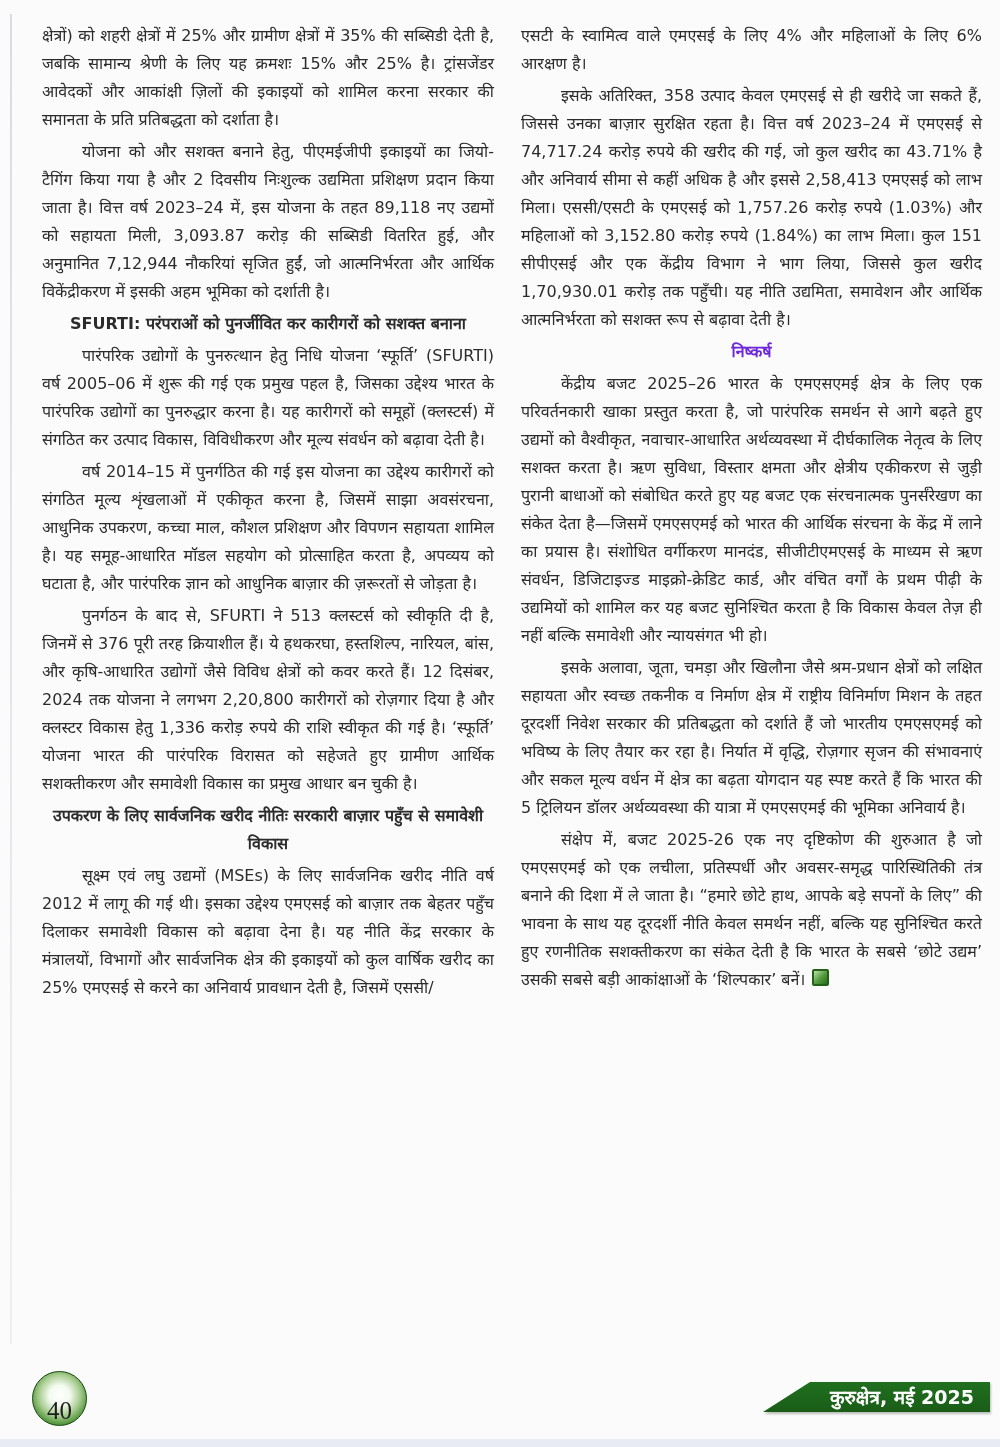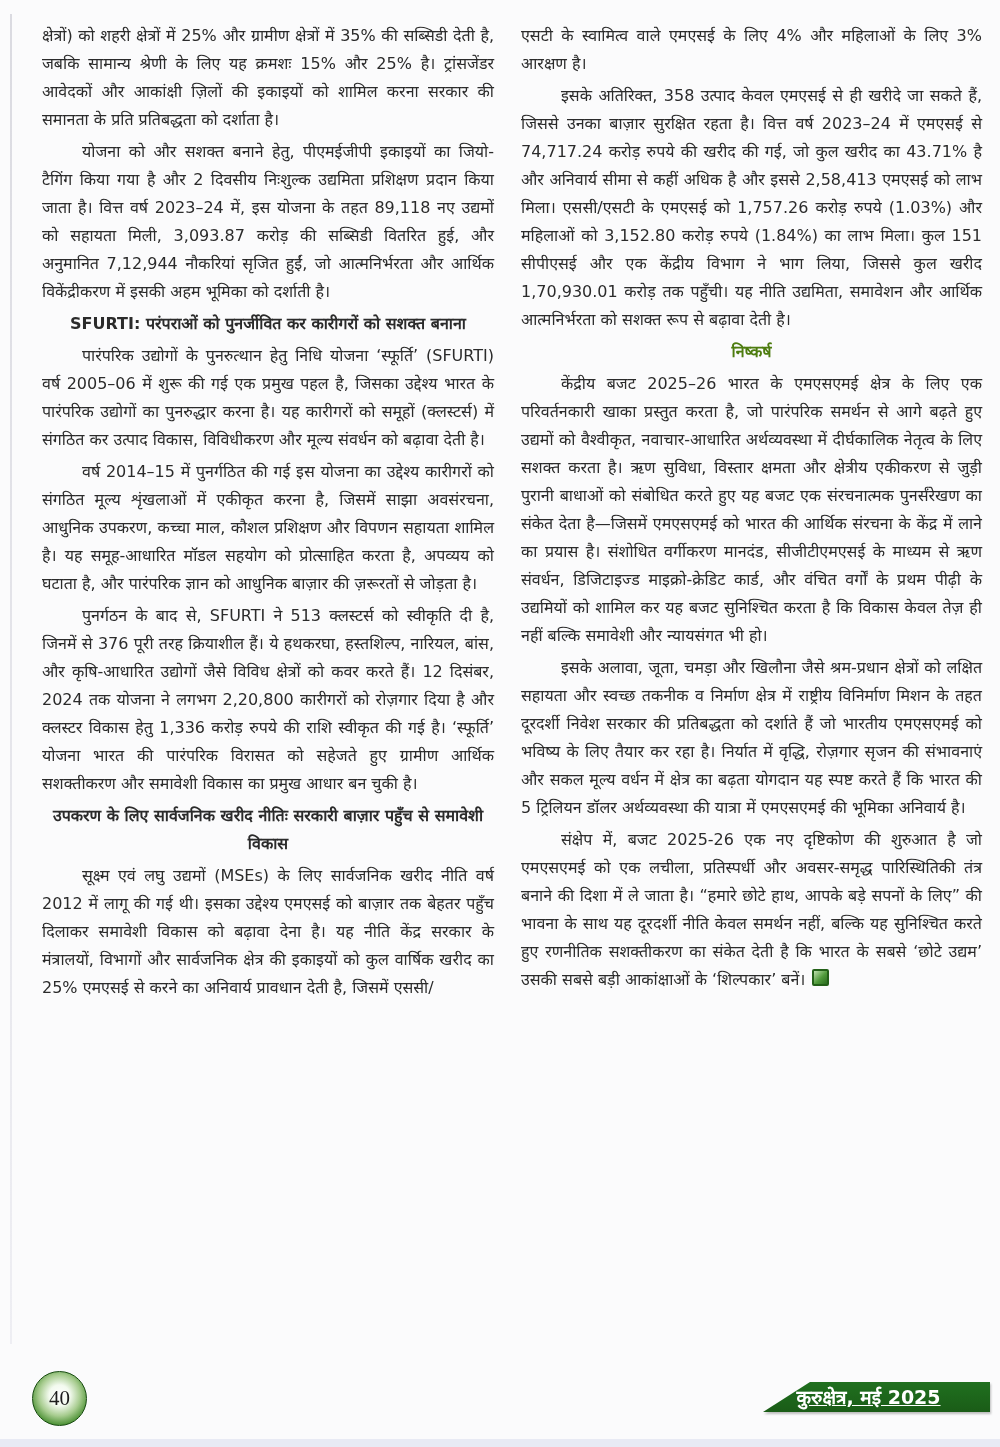--- a/index.html
+++ b/index.html
@@ -27,50 +27,50 @@
   p, h3 {
     margin: 4px;
     font-size: 16px;
     line-height: 28px;
     text-align: justify;
     font-weight: normal;
     letter-spacing: 0;
   }
   h3 { font-weight: bold; text-align: center; }
   .ind { text-indent: 40px; }
-  .red { color: #4d7c0f; }
+  .red { color: #6d28d9; }
   .endmark {
     display: inline-block;
     width: 13px; height: 13px;
     margin-left: 7px;
     vertical-align: -1px;
     background: linear-gradient(135deg, #bfe0ae 0%, #4f9a3a 55%, #2a6b1f 100%);
     border: 2px solid #236018;
     border-radius: 2px;
   }
   .pagenum {
     position: absolute; left: 32px; top: 1371px;
     width: 53px; height: 53px; border-radius: 50%;
     background: radial-gradient(circle at 50% 44%, #ffffff 0%, #f3faef 26%, #a7cc8f 52%, #4f9338 74%, #266d1a 90%, #1a5212 100%);
     border: 1px solid #164a0f;
-    display: flex; align-items: center; justify-content: center;
+    display: flex; align-items: flex-end; justify-content: center;
     font-family: "Liberation Serif", serif;
-    font-size: 21px; color: #1d1d1d;
+    font-size: 25px; color: #1d1d1d;
   }
   .banner-wrap {
     position: absolute; right: 10px; top: 1382px;
     filter: drop-shadow(1px 2px 1px rgba(110,110,110,.45));
   }
   .banner {
     width: 227px; height: 30px;
     background: linear-gradient(#20701f, #1a5c17);
     clip-path: polygon(47px 0, 100% 0, 100% 100%, 0 100%);
     color: #ffffff; font-weight: bold; font-size: 19px;
-    display: flex; align-items: center; justify-content: center;
-    padding-right: 16px; box-sizing: border-box; text-decoration: underline;
+    display: flex; align-items: center; justify-content: flex-end;
+    padding-right: 16px; box-sizing: border-box;
   }
   .bottom-strip {
     position: absolute; left: 0; right: 0; bottom: 0; height: 8px;
     background: #e8eaf4;
   }
 </style>
 </head>
 <body>
 
 <div class="page">
@@ -82,21 +82,21 @@
       <p class="ind">योजना को और सशक्त बनाने हेतु, पीएमईजीपी इकाइयों का जियो-टैगिंग किया गया है और 2 दिवसीय निःशुल्क उद्यमिता प्रशिक्षण प्रदान किया जाता है। वित्त वर्ष 2023–24 में, इस योजना के तहत 89,118 नए उद्यमों को सहायता मिली, 3,093.87 करोड़ की सब्सिडी वितरित हुई, और अनुमानित 7,12,944 नौकरियां सृजित हुईं, जो आत्मनिर्भरता और आर्थिक विकेंद्रीकरण में इसकी अहम भूमिका को दर्शाती है।</p>
       <h3>SFURTI: परंपराओं को पुनर्जीवित कर कारीगरों को सशक्त बनाना</h3>
       <p class="ind">पारंपरिक उद्योगों के पुनरुत्थान हेतु निधि योजना ‘स्फूर्ति’ (SFURTI) वर्ष 2005–06 में शुरू की गई एक प्रमुख पहल है, जिसका उद्देश्य भारत के पारंपरिक उद्योगों का पुनरुद्धार करना है। यह कारीगरों को समूहों (क्लस्टर्स) में संगठित कर उत्पाद विकास, विविधीकरण और मूल्य संवर्धन को बढ़ावा देती है।</p>
       <p class="ind">वर्ष 2014–15 में पुनर्गठित की गई इस योजना का उद्देश्य कारीगरों को संगठित मूल्य शृंखलाओं में एकीकृत करना है, जिसमें साझा अवसंरचना, आधुनिक उपकरण, कच्चा माल, कौशल प्रशिक्षण और विपणन सहायता शामिल है। यह समूह-आधारित मॉडल सहयोग को प्रोत्साहित करता है, अपव्यय को घटाता है, और पारंपरिक ज्ञान को आधुनिक बाज़ार की ज़रूरतों से जोड़ता है।</p>
       <p class="ind">पुनर्गठन के बाद से, SFURTI ने 513 क्लस्टर्स को स्वीकृति दी है, जिनमें से 376 पूरी तरह क्रियाशील हैं। ये हथकरघा, हस्तशिल्प, नारियल, बांस, और कृषि-आधारित उद्योगों जैसे विविध क्षेत्रों को कवर करते हैं। 12 दिसंबर, 2024 तक योजना ने लगभग 2,20,800 कारीगरों को रोज़गार दिया है और क्लस्टर विकास हेतु 1,336 करोड़ रुपये की राशि स्वीकृत की गई है। ‘स्फूर्ति’ योजना भारत की पारंपरिक विरासत को सहेजते हुए ग्रामीण आर्थिक सशक्तीकरण और समावेशी विकास का प्रमुख आधार बन चुकी है।</p>
       <h3>उपकरण के लिए सार्वजनिक खरीद नीतिः सरकारी बाज़ार पहुँच से समावेशी विकास</h3>
       <p class="ind">सूक्ष्म एवं लघु उद्यमों (MSEs) के लिए सार्वजनिक खरीद नीति वर्ष 2012 में लागू की गई थी। इसका उद्देश्य एमएसई को बाज़ार तक बेहतर पहुँच दिलाकर समावेशी विकास को बढ़ावा देना है। यह नीति केंद्र सरकार के मंत्रालयों, विभागों और सार्वजनिक क्षेत्र की इकाइयों को कुल वार्षिक खरीद का 25% एमएसई से करने का अनिवार्य प्रावधान देती है, जिसमें एससी/</p>
     </div>
 
     <div class="col-right">
-      <p>एसटी के स्वामित्व वाले एमएसई के लिए 4% और महिलाओं के लिए 3% आरक्षण है।</p>
+      <p>एसटी के स्वामित्व वाले एमएसई के लिए 4% और महिलाओं के लिए 6% आरक्षण है।</p>
       <p class="ind">इसके अतिरिक्त, 358 उत्पाद केवल एमएसई से ही खरीदे जा सकते हैं, जिससे उनका बाज़ार सुरक्षित रहता है। वित्त वर्ष 2023–24 में एमएसई से 74,717.24 करोड़ रुपये की खरीद की गई, जो कुल खरीद का 43.71% है और अनिवार्य सीमा से कहीं अधिक है और इससे 2,58,413 एमएसई को लाभ मिला। एससी/एसटी के एमएसई को 1,757.26 करोड़ रुपये (1.03%) और महिलाओं को 3,152.80 करोड़ रुपये (1.84%) का लाभ मिला। कुल 151 सीपीएसई और एक केंद्रीय विभाग ने भाग लिया, जिससे कुल खरीद 1,70,930.01 करोड़ तक पहुँची। यह नीति उद्यमिता, समावेशन और आर्थिक आत्मनिर्भरता को सशक्त रूप से बढ़ावा देती है।</p>
       <h3 class="red">निष्कर्ष</h3>
       <p class="ind">केंद्रीय बजट 2025–26 भारत के एमएसएमई क्षेत्र के लिए एक परिवर्तनकारी खाका प्रस्तुत करता है, जो पारंपरिक समर्थन से आगे बढ़ते हुए उद्यमों को वैश्वीकृत, नवाचार-आधारित अर्थव्यवस्था में दीर्घकालिक नेतृत्व के लिए सशक्त करता है। ऋण सुविधा, विस्तार क्षमता और क्षेत्रीय एकीकरण से जुड़ी पुरानी बाधाओं को संबोधित करते हुए यह बजट एक संरचनात्मक पुनर्संरेखण का संकेत देता है—जिसमें एमएसएमई को भारत की आर्थिक संरचना के केंद्र में लाने का प्रयास है। संशोधित वर्गीकरण मानदंड, सीजीटीएमएसई के माध्यम से ऋण संवर्धन, डिजिटाइज्ड माइक्रो-क्रेडिट कार्ड, और वंचित वर्गों के प्रथम पीढ़ी के उद्यमियों को शामिल कर यह बजट सुनिश्चित करता है कि विकास केवल तेज़ ही नहीं बल्कि समावेशी और न्यायसंगत भी हो।</p>
       <p class="ind">इसके अलावा, जूता, चमड़ा और खिलौना जैसे श्रम-प्रधान क्षेत्रों को लक्षित सहायता और स्वच्छ तकनीक व निर्माण क्षेत्र में राष्ट्रीय विनिर्माण मिशन के तहत दूरदर्शी निवेश सरकार की प्रतिबद्धता को दर्शाते हैं जो भारतीय एमएसएमई को भविष्य के लिए तैयार कर रहा है। निर्यात में वृद्धि, रोज़गार सृजन की संभावनाएं और सकल मूल्य वर्धन में क्षेत्र का बढ़ता योगदान यह स्पष्ट करते हैं कि भारत की 5 ट्रिलियन डॉलर अर्थव्यवस्था की यात्रा में एमएसएमई की भूमिका अनिवार्य है।</p>
       <p class="ind">
         <span>संक्षेप में, बजट 2025-26 एक नए दृष्टिकोण की शुरुआत है जो एमएसएमई को एक लचीला, प्रतिस्पर्धी और अवसर-समृद्ध पारिस्थितिकी तंत्र बनाने की दिशा में ले जाता है। “हमारे छोटे हाथ, आपके बड़े सपनों के लिए” की भावना के साथ यह दूरदर्शी नीति केवल समर्थन नहीं, बल्कि यह सुनिश्चित करते हुए रणनीतिक सशक्तीकरण का संकेत देती है कि भारत के सबसे ‘छोटे उद्यम’ उसकी सबसे बड़ी आकांक्षाओं के ‘शिल्पकार’ बनें।</span><span class="endmark"></span>
       </p>
     </div>
   </div>
 

